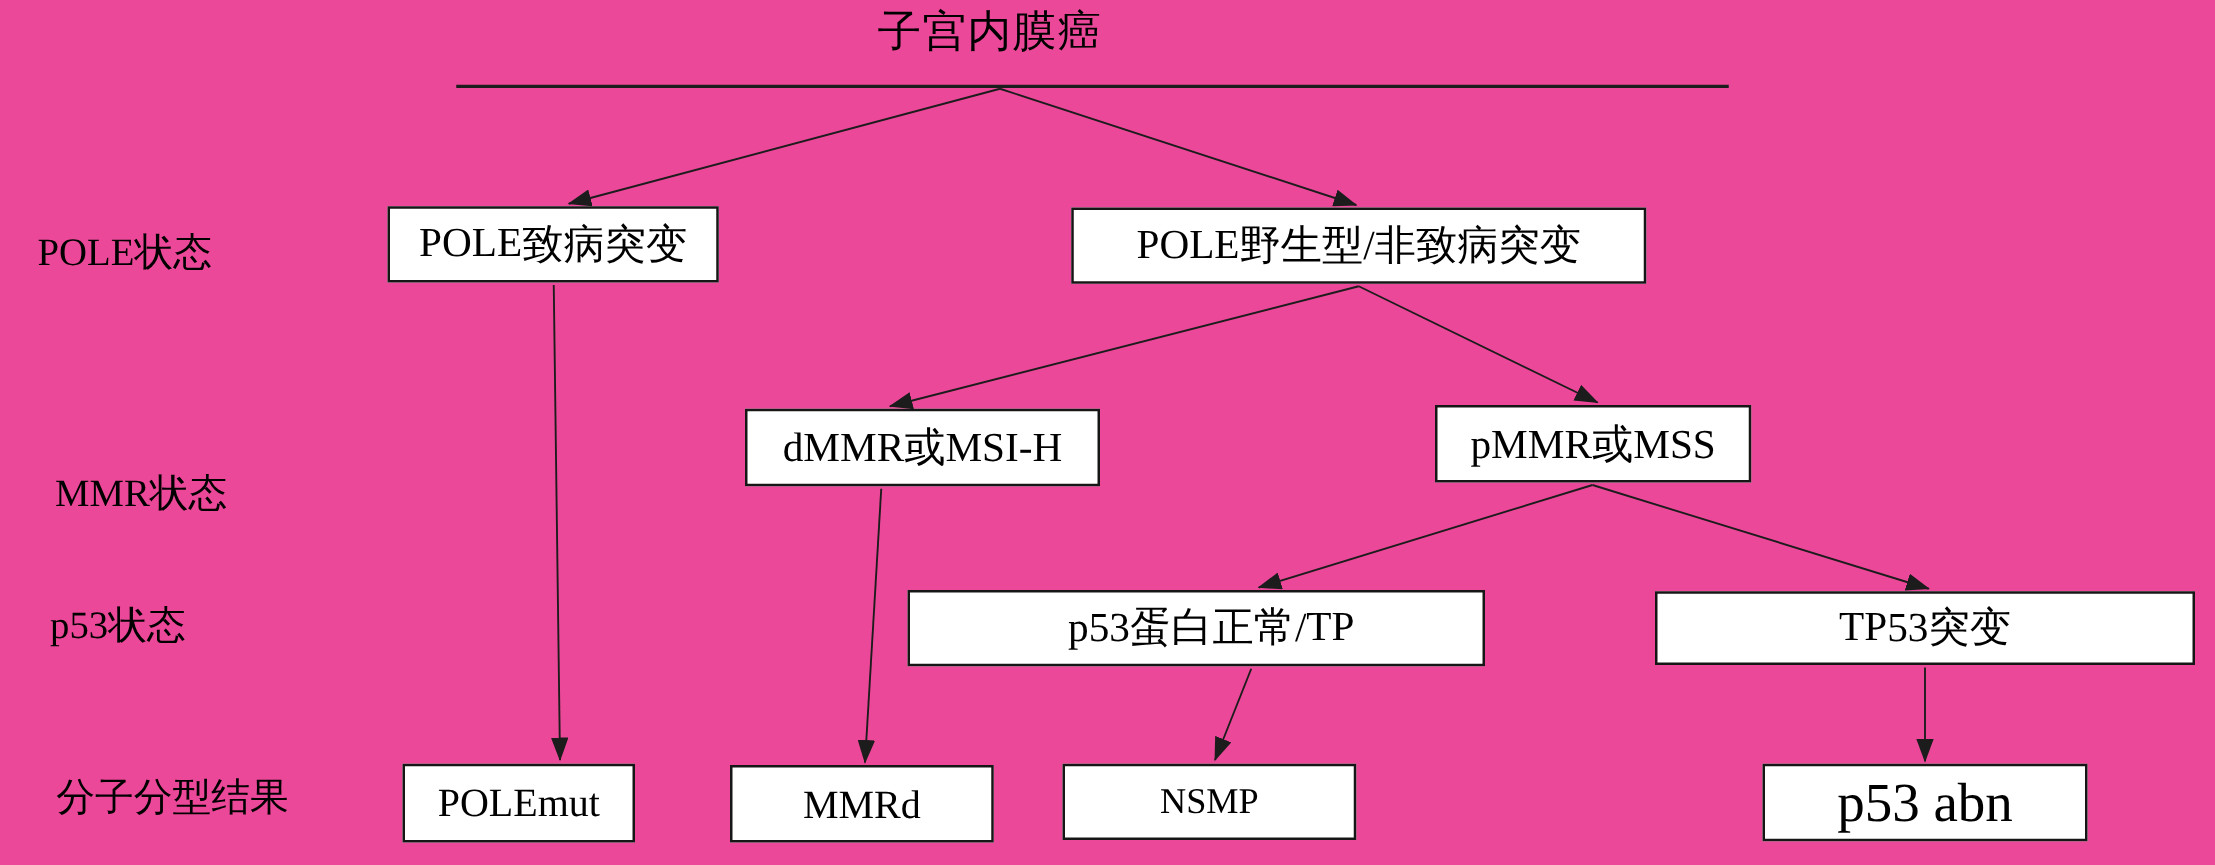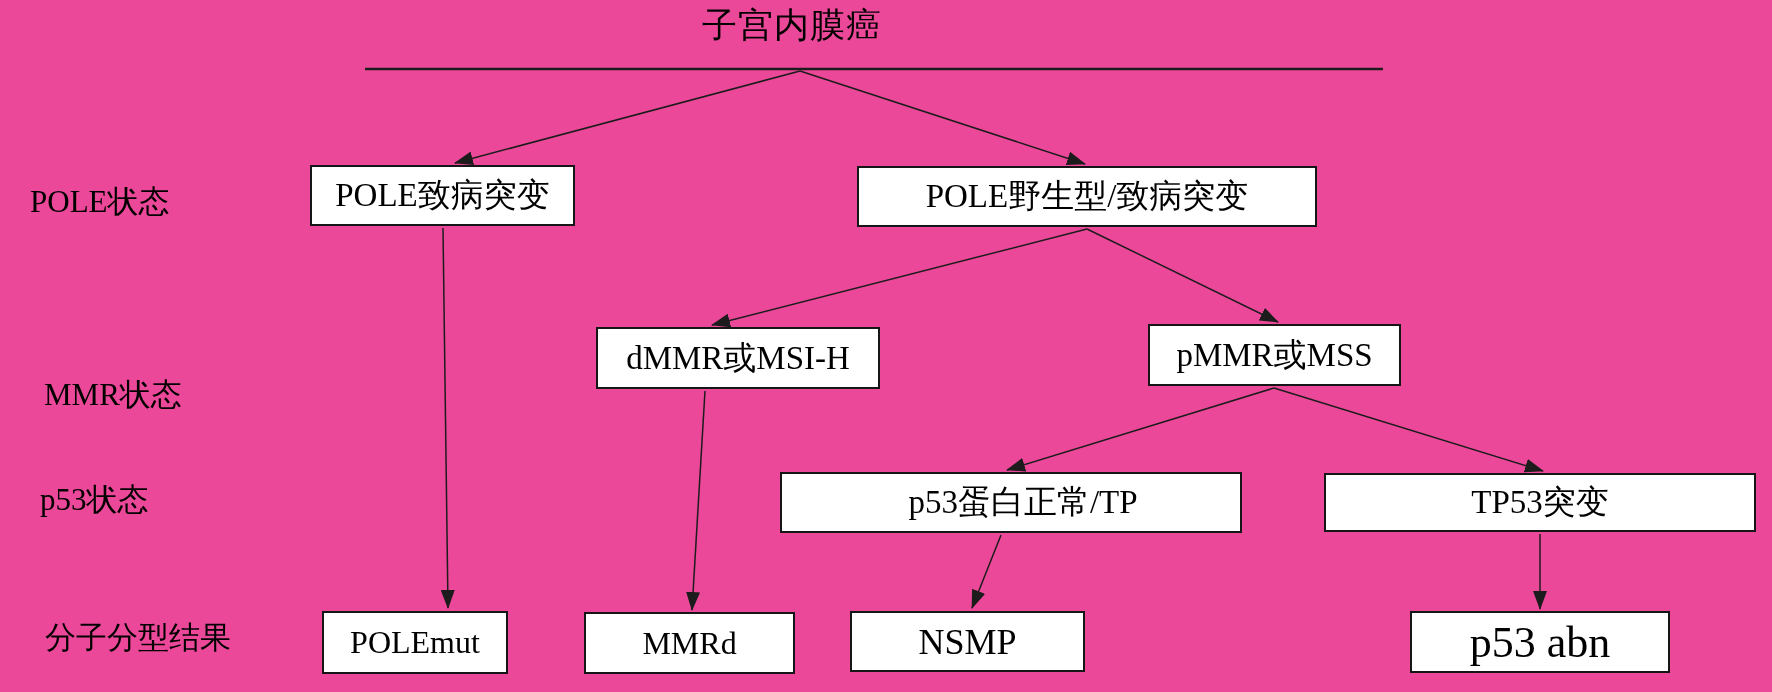--- a/index.html
+++ b/index.html
@@ -21,25 +21,25 @@
   .lbl-result{left:45px;top:618px;}
   .box{
     position:absolute;box-sizing:border-box;border:2.6px solid #161616;
     background:#ffffff;display:flex;align-items:center;justify-content:center;
     font-size:33px;white-space:nowrap;z-index:2;
   }
   .b1{left:310px;top:165px;width:265px;height:61px;}
   .b2{left:857px;top:166px;width:460px;height:61px;}
   .b3{left:596px;top:327px;width:284px;height:62px;}
   .b4{left:1148px;top:324px;width:253px;height:62px;}
-  .b5{left:780px;top:472px;width:462px;height:61px;padding-left:24px;}
+  .b5{left:726px;top:472px;width:462px;height:61px;padding-left:24px;}
   .b6{left:1324px;top:473px;width:432px;height:59px;}
   .b7{left:322px;top:611px;width:186px;height:63px;font-size:32px;}
   .b8{left:584px;top:612px;width:211px;height:62px;font-size:32px;}
-  .b9{left:850px;top:611px;width:235px;height:61px;font-size:36px;}
+  .b9{left:850px;top:611px;width:235px;height:61px;font-size:29px;}
   .b10{left:1410px;top:611px;width:260px;height:62px;font-size:44px;}
   .it{}
   svg.arrows{position:absolute;left:0;top:0;z-index:3;pointer-events:none;}
   svg.arrows line{stroke:#1c1c1c;stroke-width:1.5;}
   svg.arrows line.rule{stroke-width:2.6;}
 </style>
 </head>
 <body>
 
 <div class="stage">
@@ -69,21 +69,21 @@
   <div class="rowlabel lbl-mmr"><span>MMR状态</span></div>
   <div class="rowlabel lbl-p53"><span>p53状态</span></div>
   <div class="rowlabel lbl-result"><span>分子分型结果</span></div>
 
   <div class="box b1">
       <span class="it">POLE</span>
       <span>致病突变</span>
     </div>
   <div class="box b2">
       <span class="it">POLE</span>
-      <span>野生型/致病突变</span>
+      <span>野生型/非致病突变</span>
     </div>
 
   <div class="box b3">
       <span>dMMR或MSI-H</span>
     </div>
   <div class="box b4">
       <span>pMMR或MSS</span>
     </div>
 
   <div class="box b5">

